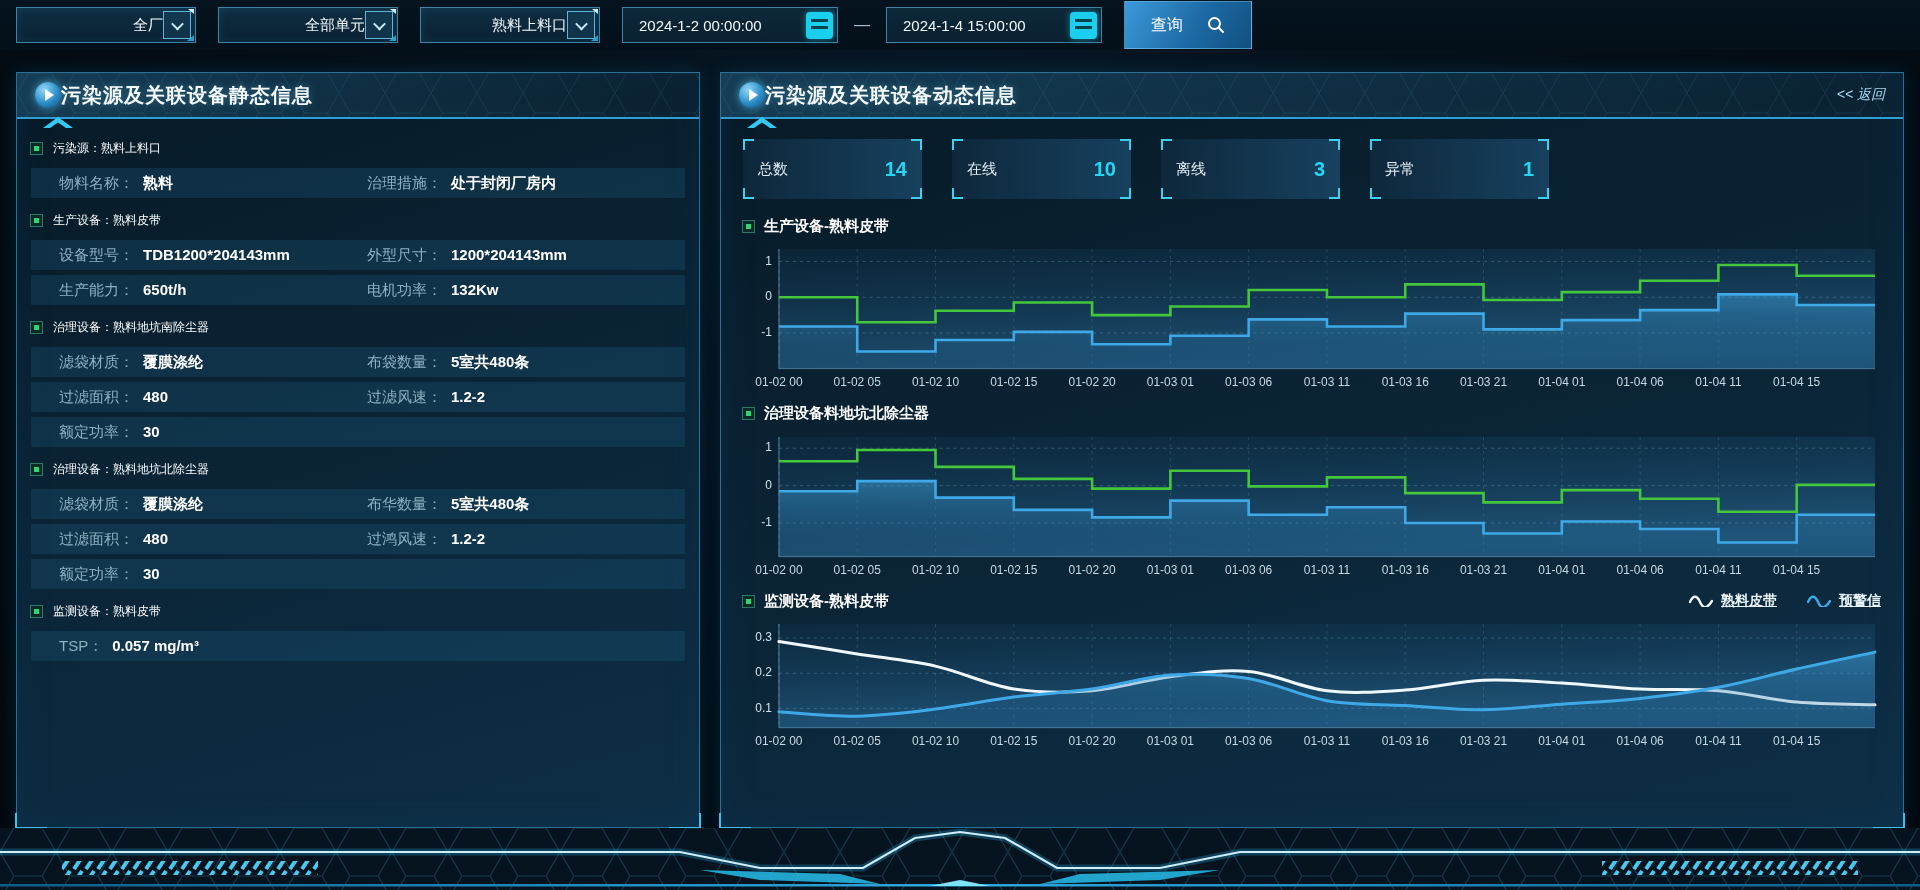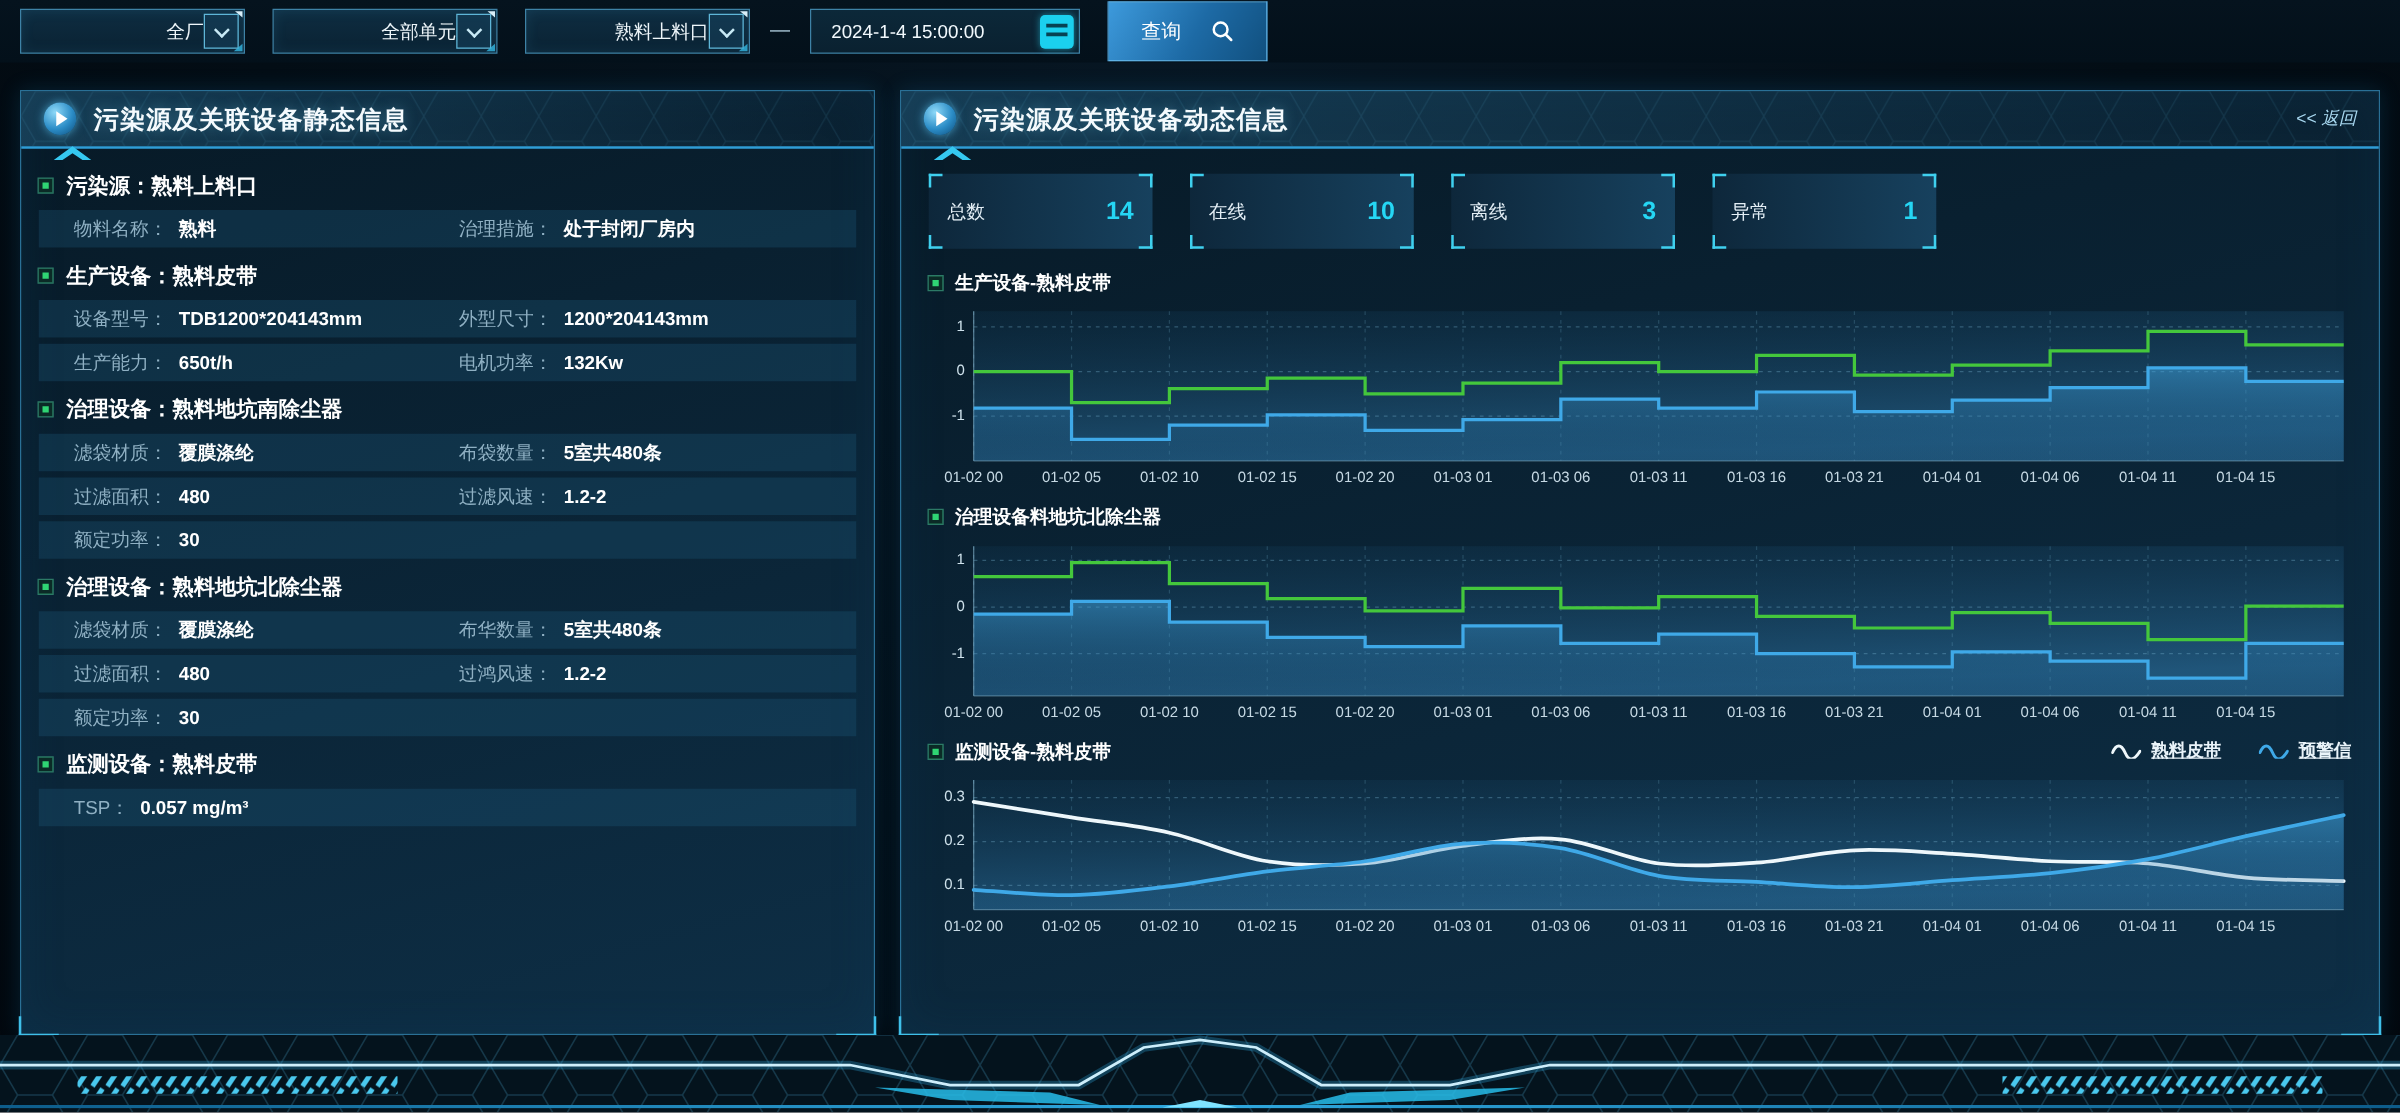--- a/index.html
+++ b/index.html
@@ -44,40 +44,40 @@
   .main { display:flex; gap:20px; padding:22px 16px 0; height:778px; }
   .panel { position:relative; border:1px solid #2a7096; height:100%;
            background:linear-gradient(165deg, rgba(7,26,39,.96) 0%, rgba(11,38,57,.96) 55%, rgba(14,48,72,.96) 100%);
            box-shadow:0 0 16px rgba(25,130,190,.20), inset 0 0 34px rgba(12,70,105,.22); }
   .panel::before, .panel::after { content:''; position:absolute; bottom:-2px; width:30px; height:14px;
            border-bottom:2px solid #3fc0ea; }
   .panel::before { left:-2px; border-left:2px solid #3fc0ea; }
   .panel::after  { right:-2px; border-right:2px solid #3fc0ea; }
   .panel.left { width:684px; }
   .panel.right { flex:1; }
-  .panel-header { position:relative; height:46px; display:flex; align-items:center; gap:14px; padding:0 18px;
+  .panel-header { position:relative; height:46px; display:flex; align-items:center; padding:0 18px;
            background:linear-gradient(90deg, rgba(34,88,120,.55), rgba(12,36,54,.35));
            border-bottom:2px solid #2f9dd6; }
   .hexbg { position:absolute; inset:0; width:100%; height:100%; opacity:.55; pointer-events:none; }
   .play-icon { position:relative; z-index:1; width:26px; height:26px; border-radius:50%;
            background:radial-gradient(circle at 35% 30%, #8ed9f8 0%, #2b8cc6 55%, #0d4c7a 100%);
            box-shadow:0 0 8px rgba(90,205,255,.65); flex:0 0 auto; }
   .play-icon::after { content:''; position:absolute; left:10px; top:7px;
            border-left:9px solid #fff; border-top:6px solid transparent; border-bottom:6px solid transparent; }
   .panel-title { position:relative; z-index:1; font-size:20px; font-weight:bold; color:#f4fafd;
            letter-spacing:1px; text-shadow:0 0 10px rgba(120,220,255,.35); }
   .hdr-chevron { position:absolute; left:24px; bottom:-11px; z-index:2; }
   .back-link { position:relative; z-index:1; margin-left:auto; color:#a8d8f0; font-size:14px; cursor:pointer;font-style:italic; }
 
   
   .info-body { padding:12px 14px 0; display:flex; flex-direction:column; gap:5px; }
   .info-section-title { display:flex; align-items:center; gap:11px; height:30px; margin-top:2px; }
   .bullet { width:11px; height:11px; background:#2fd573; border:3px solid #0b2a26;
             outline:1px solid #2c7a66; flex:0 0 auto; }
-  .info-section-title .txt { font-size:17px; font-weight:bold; color:#ffffff; }
+  .info-section-title .txt { font-size:12px; font-weight:normal; color:#ffffff; }
   .info-row { min-height:30px; background:rgba(34,96,132,.28); display:flex; align-items:center;
             padding:5px 10px 5px 28px; }
   .pair { flex:0 0 50%; display:flex; gap:9px; align-items:baseline; }
   .pair .lbl { color:#8fb0c3; font-size:15px; white-space:nowrap; }
   .pair .val { color:#ffffff; font-size:15px; font-weight:bold; }
 
   
   .stats-row { display:flex; gap:30px; padding:20px 22px 4px; }
   .stat-card { position:relative; width:179px; height:60px; display:flex; align-items:center;
             justify-content:space-between; padding:0 15px;
@@ -118,20 +118,24 @@
         <i class="chev"></i>
       </span>
   </div>
   <div class="select">
     <span class="sel-val">熟料上料口</span>
     <span class="chev-box">
         <i class="chev"></i>
       </span>
   </div>
 
+  <div class="datebox">
+    <span class="dtxt">2024-1-2 00:00:00</span>
+    <span class="cal-icon"></span>
+  </div>
   <span class="range-dash">—</span>
   <div class="datebox">
     <span class="dtxt">2024-1-4 15:00:00</span>
     <span class="cal-icon"></span>
   </div>
 
   <button class="search-btn">
     <span>查询</span>
     <svg width="18" height="18" viewBox="0 0 18 18">
       <circle cx="7.5" cy="7.5" r="5.5" fill="none" stroke="#ffffff" stroke-width="2"></circle>

